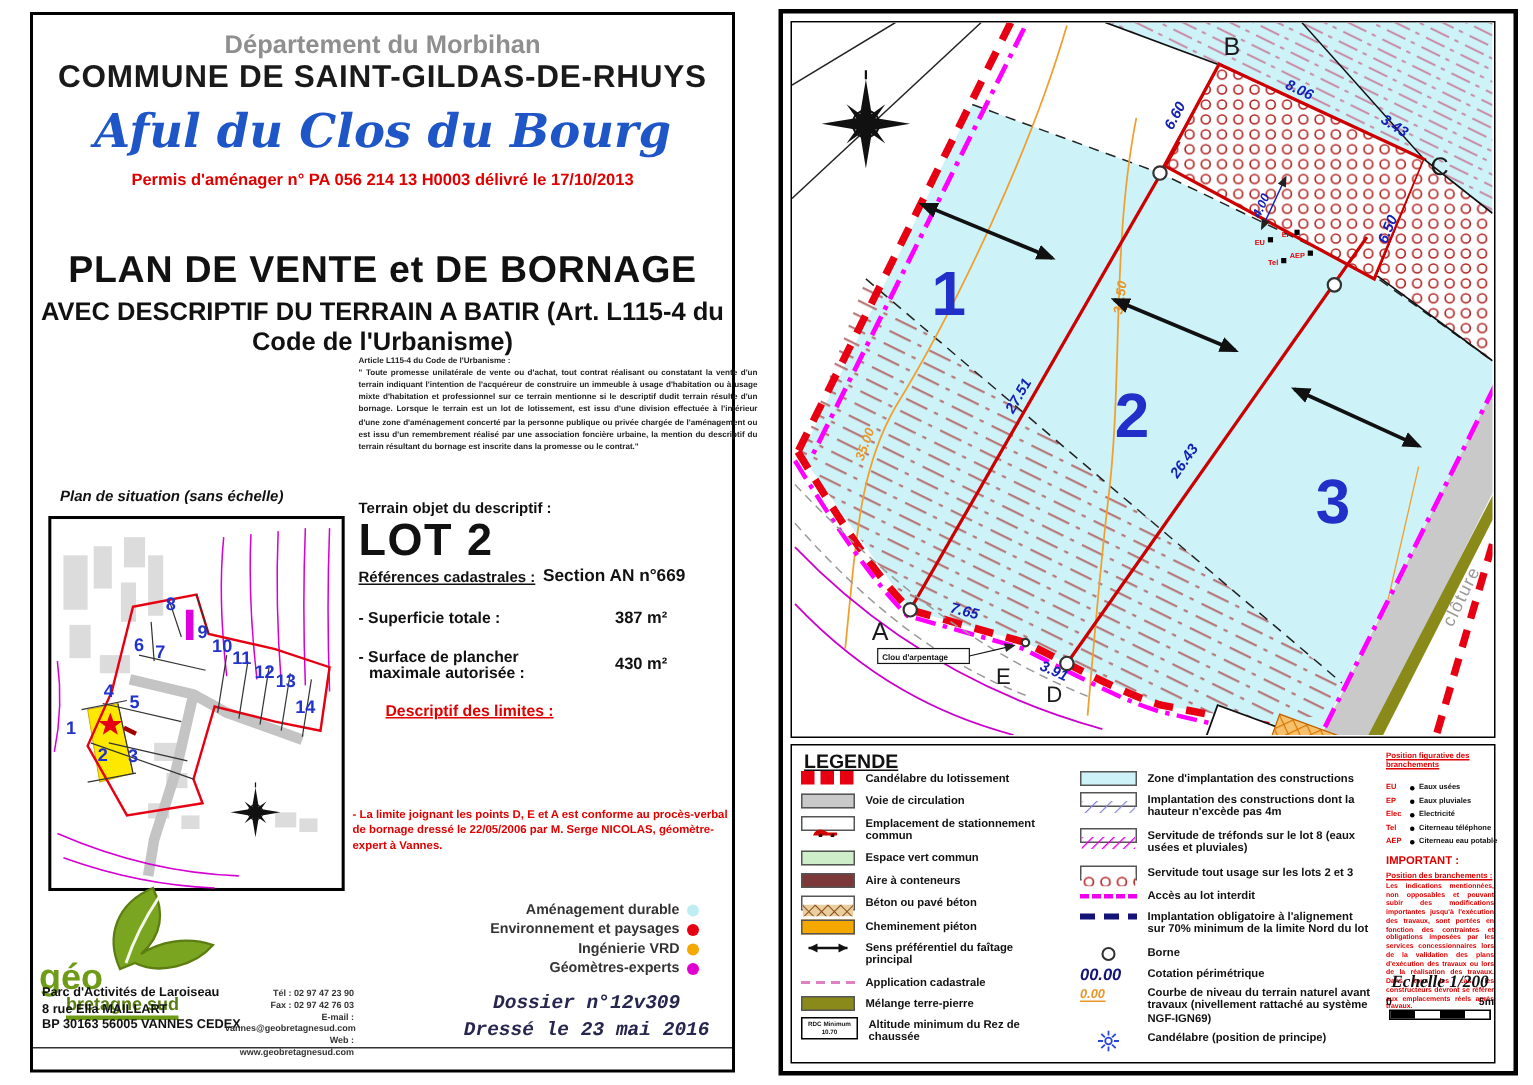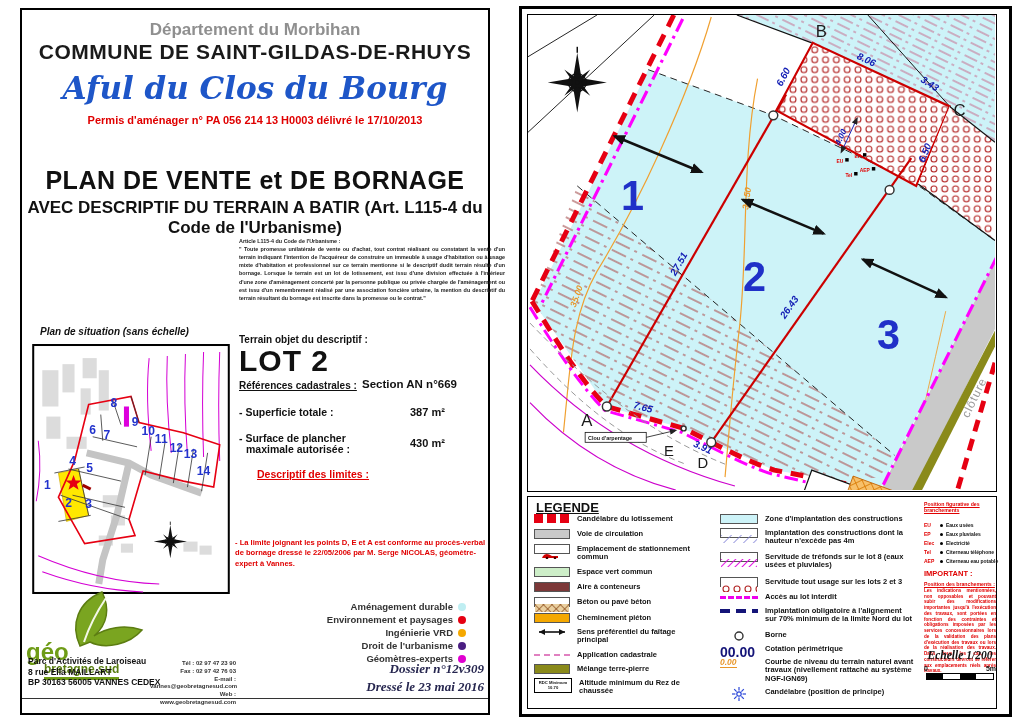--- a/index.html
+++ b/index.html
@@ -40,21 +40,21 @@
             border-bottom:3px solid #6f9c17;padding-bottom:1px;}
   .services{right:22px;top:590px;width:240px;}
   .svc{display:flex;justify-content:flex-end;align-items:center;gap:5px;height:13px;
        font-size:9.5px;font-weight:bold;color:#333;}
   .dot{width:8px;height:8px;border-radius:50%;flex:0 0 8px;}
   .d0{background:#bfeef2;} .d1{background:#e60012;} .d2{background:#f5a800;}
   .d3{background:#4b1e82;} .d4{background:#e000d0;}
   .addr{left:6px;top:646px;font-size:8.5px;font-weight:bold;line-height:1.25;}
   .contact{left:128px;top:650px;width:86px;text-align:right;font-size:6px;
            font-weight:bold;line-height:1.3;color:#333;}
-  .dossier{right:4px;top:650px;text-align:right;font-family:Liberation Serif, serif;
+  .dossier{right:15px;top:650px;text-align:center;font-family:Liberation Mono, monospace;
            font-style:italic;font-weight:bold;font-size:13px;color:#26264f;line-height:1.35;}
   .footrule{left:0;right:0;top:688px;height:1px;background:#333;}
 
   
   .planbox{left:5px;top:5px;width:470px;height:478px;border:1.5px solid #000;
            box-sizing:border-box;background:#fff;overflow:hidden;}
   .legendbox{left:5px;top:487px;width:470px;height:213px;border:1.5px solid #000;
              box-sizing:border-box;background:#fff;}
   .lg-title{left:8px;top:3px;font-size:13px;font-weight:bold;text-decoration:underline;}
   .lgrow{position:absolute;display:flex;align-items:flex-start;gap:7px;}
@@ -64,21 +64,21 @@
   .sw-voie{background:#c9c9c9;} .sw-vert{background:#cdeec8;} .sw-aire{background:#7c3838;}
   .sw-chem{background:#f5a800;} .sw-terre{background:#8a8a1a;} .sw-zone{background:#cdf3f8;}
   .sw-perim{display:flex;gap:4px;border:none;}
   .sw-perim i{width:9px;height:9px;background:#e60012;display:block;}
   .sw-appli{border:none;border-top:2.5px dashed #e080c0;height:0;margin-top:4px;}
   .sw-acces{border:none;border-top:3px dashed #ee00ee;height:0;margin-top:4px;}
   .sw-oblig{border:none;height:4px;margin-top:3px;
             background:repeating-linear-gradient(90deg,#141478 0 10px,transparent 10px 16px);}
   .chip{width:36px;border:1px solid #000;font-size:4.2px;font-weight:bold;text-align:center;
         line-height:1.3;padding:1px 0;}
-  .cot{font-size:14px;font-weight:bold;color:#141478;}
+  .cot{font-size:11px;font-weight:bold;font-style:italic;color:#141478;}
   .crb{font-size:8.5px;font-weight:bold;font-style:italic;color:#e8962a;
        border-bottom:1.5px solid #e8962a;}
   .col3{position:absolute;left:396px;top:0;width:72px;}
   .br-title{position:absolute;top:4px;left:0;width:72px;font-size:5.2px;font-weight:bold;
             color:#e00000;text-decoration:underline;line-height:1.2;}
   .brrow{position:absolute;display:flex;align-items:center;gap:3px;height:8px;}
   .brrow .code{font-size:5px;font-weight:bold;color:#e00000;width:13px;}
   .brrow .bdot{width:3px;height:3px;border-radius:50%;background:#000;}
   .brrow .blbl{font-size:5px;font-weight:bold;white-space:nowrap;}
   .imp{position:absolute;top:72px;font-size:7.5px;font-weight:bold;color:#e00000;}
@@ -209,24 +209,20 @@
       </div>
     <div class="svc">
         <span>Environnement et paysages</span>
         <span class="dot d1"></span>
       </div>
     <div class="svc">
         <span>Ingénierie VRD</span>
         <span class="dot d2"></span>
       </div>
     <div class="svc">
-        <span>Droit de l'urbanisme</span>
-        <span class="dot d3"></span>
-      </div>
-    <div class="svc">
         <span>Géomètres-experts</span>
         <span class="dot d4"></span>
       </div>
   </div>
 
   <div class="a addr">
     <div>Parc d'Activités de Laroiseau</div>
     <div>8 rue Ella MAILLART</div>
     <div>BP 30163      56005 VANNES CEDEX</div>
   </div>

